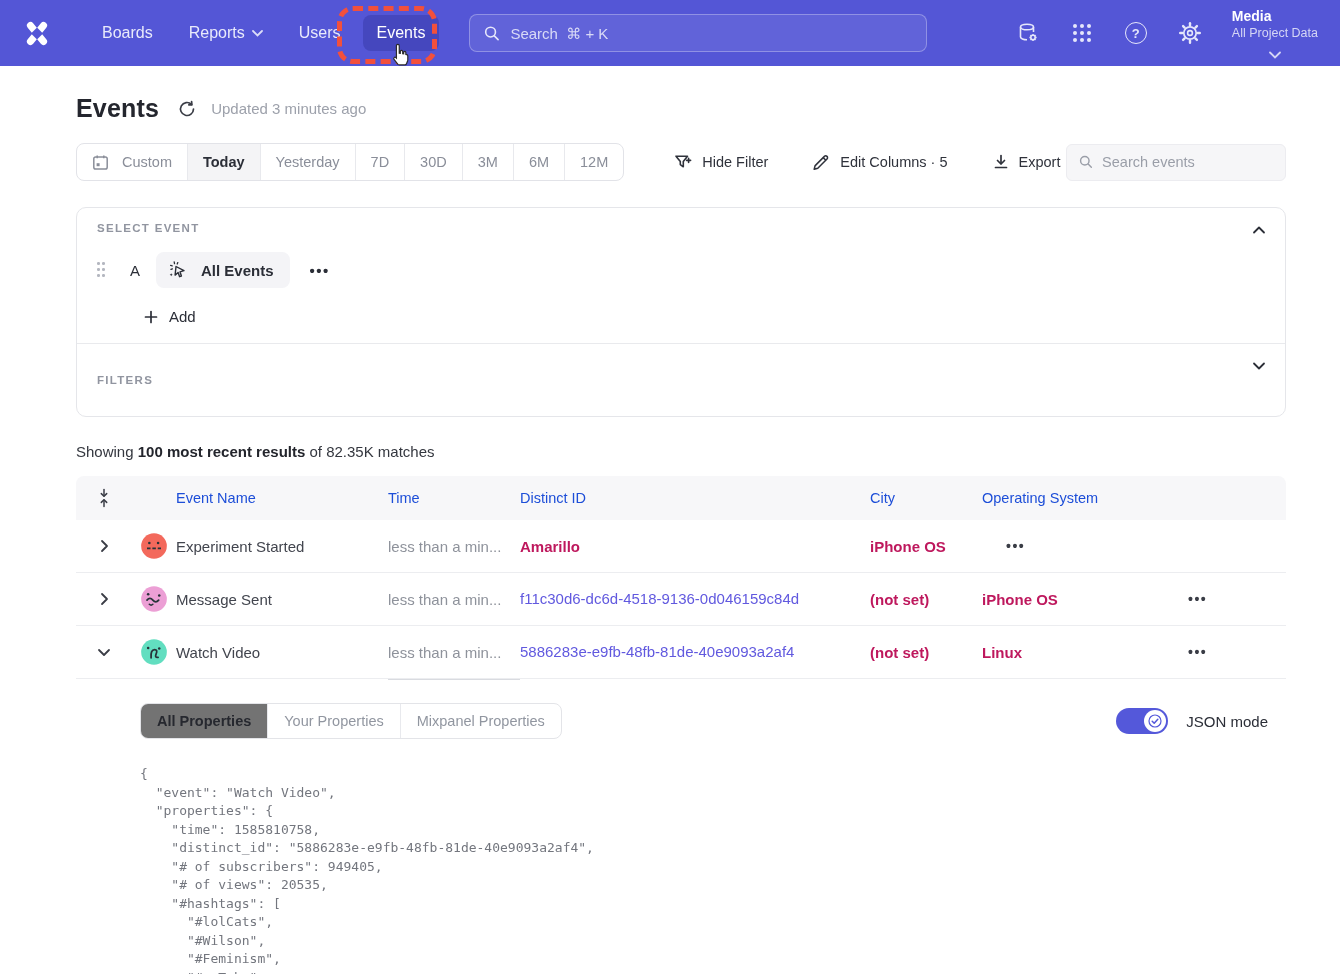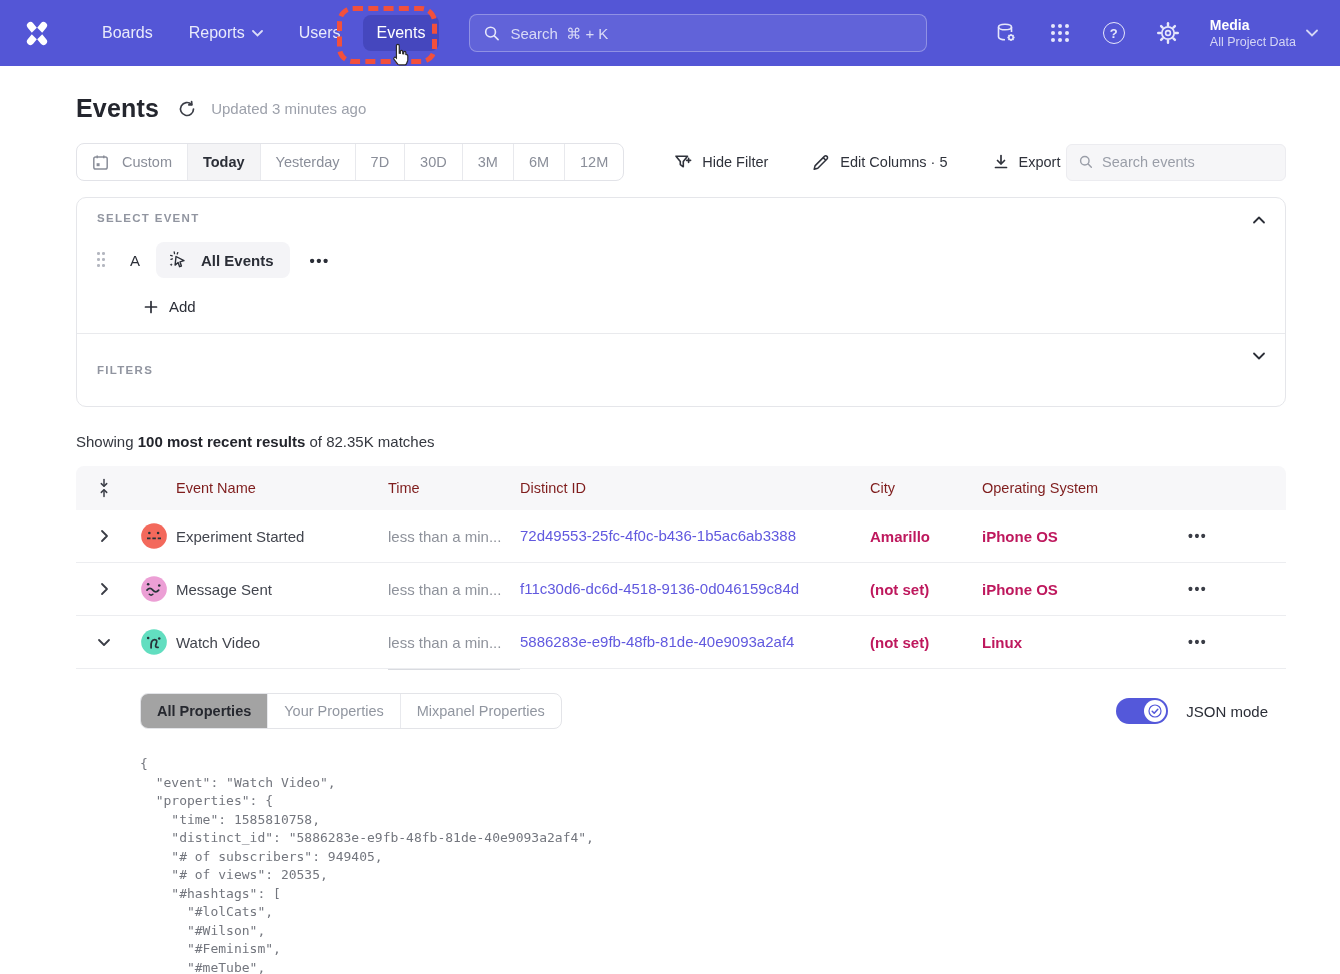--- a/index.html
+++ b/index.html
@@ -15,21 +15,21 @@
   .nav-search { margin-left:30px; width:458px; height:38px; border-radius:8px;
     background:rgba(255,255,255,0.08); border:1px solid rgba(255,255,255,0.30);
     display:flex; align-items:center; padding:0 14px; gap:10px; }
   .nav-search input { background:transparent; border:none; outline:none; color:#fff; font-size:15px; width:100%;
     font-family:"Liberation Sans", sans-serif; }
   .nav-search input::placeholder { color:#D9DAF6; }
   .nav-right { margin-left:auto; display:flex; align-items:center; gap:30px; }
   .nav-icon { width:24px; height:24px; display:flex; align-items:center; justify-content:center; cursor:pointer; }
   .help-circle { width:22px; height:22px; border:1.6px solid #E6E7FB; border-radius:50%; color:#E6E7FB;
     font-size:13px; font-weight:700; display:flex; align-items:center; justify-content:center; }
-  .project { display:flex; align-items:center; gap:10px; cursor:pointer; }
+  .project { display:flex; align-items:center; gap:10px; cursor:pointer;flex-direction:column; }
   .project-name { color:#fff; font-size:14px; font-weight:700; line-height:18px; }
   .project-scope { color:#D5D6F5; font-size:12.5px; line-height:16px; }
 
   
   .annotation { position:absolute; left:337px; top:6px; width:100px; height:58px;
     border:5px dashed #F2503C; border-radius:16px; pointer-events:none; z-index:5; }
   .cursor-icon { position:absolute; left:388px; top:42px; width:24px; height:26px; z-index:6; pointer-events:none; }
 
   
   .page { padding:0 54px 0 76px; }
@@ -46,21 +46,21 @@
   .seg-item.active { background:#F4F4F6; color:#2B2E37; font-weight:700; }
   .toolbar { display:flex; align-items:center; margin-left:50px; gap:44px; }
   .tool-btn { display:flex; align-items:center; gap:9px; font-size:14.5px; color:#2F323B; cursor:pointer; white-space:nowrap; }
   .events-search { margin-left:auto; width:220px; height:37px; border-radius:6px; background:#F6F6F8;
     border:1px solid #ECECF0; display:flex; align-items:center; padding:0 12px; gap:9px; }
   .events-search input { background:transparent; border:none; outline:none; font-size:14.5px; color:#3a3d45; width:100%;
     font-family:"Liberation Sans", sans-serif; }
   .events-search input::placeholder { color:#9A9EA8; }
 
   
-  .card { margin-top:16px; border:1px solid #E5E6EA; border-radius:10px; }
+  .card { margin-top:26px; border:1px solid #E5E6EA; border-radius:10px; }
   .card-section { padding:14px 20px 18px 20px; position:relative; }
   .section-label { font-size:11.5px; font-weight:700; letter-spacing:1.3px; color:#9195A0; }
   .collapse-btn { position:absolute; right:16px; top:12px; width:20px; height:20px; cursor:pointer; }
   .event-row { display:flex; align-items:center; margin-top:18px; gap:14px; }
   .drag-handle { width:14px; height:16px; display:flex; flex-wrap:wrap; gap:2.5px; width:9px; cursor:grab; }
   .drag-handle i { width:2.5px; height:2.5px; background:#B4B7C0; border-radius:50%; }
   .row-letter { font-size:15px; color:#2B2E37; margin-left:8px; width:14px; text-align:center; }
   .event-chip { display:flex; align-items:center; gap:13px; background:#F4F4F7; border-radius:8px; height:36px;
     padding:0 16px 0 12px; font-size:15px; font-weight:700; color:#2B2E37; cursor:pointer; }
   .ellipsis { color:#2B2E37; font-size:15px; font-weight:700; letter-spacing:1.5px; cursor:pointer; padding:4px 6px; }
@@ -68,40 +68,40 @@
   .filters-section { border-top:1px solid #E9EAED; padding:30px 20px; position:relative; }
 
   
   .results-line { margin-top:26px; font-size:15px; color:#34373F; }
   .results-line b { color:#23252C; }
 
   
   .table { margin-top:16px; }
   .tr { display:grid; grid-template-columns:56px 44px 212px 132px 350px 112px 182px 1fr; align-items:center; }
   .thead { background:#F7F7F9; border-radius:8px 8px 0 0; height:44px; }
-  .th { font-size:14.5px; color:#7f1d1d; }
+  .th { font-size:14.5px; color:#1d4ed8; }
   .row { height:53px; border-bottom:1px solid #ECEDF0; }
   .cell-center { display:flex; justify-content:center; align-items:center; }
   .chev-btn { width:26px; height:26px; display:flex; align-items:center; justify-content:center; cursor:pointer; }
   .avatar { width:28px; height:28px; }
   .td-name { font-size:15px; color:#42454E; }
   .td-time { font-size:15px; color:#8E929B; }
   .td-link { font-size:15px; color:#6159DF; cursor:pointer; text-decoration:none; }
   .td-gray { font-size:15px; color:#be185d;font-weight:bold; }
   .row-menu { color:#3A3D46; font-size:14px; font-weight:700; letter-spacing:1.5px; cursor:pointer; padding-left:24px; }
 
   
   .detail { position:relative; padding:24px 18px 0 64px; }
   .time-shadow { position:absolute; left:312px; top:0; width:132px; height:1px; background:#D9DBE0; }
   .detail-head { display:flex; align-items:center; }
   .tabs { display:inline-flex; border:1px solid #E3E4E8; border-radius:8px; overflow:hidden; background:#fff; }
   .tab { height:34px; display:flex; align-items:center; padding:0 16px; font-size:14.5px; color:#9196A0;
     border-right:1px solid #E8E9ED; cursor:pointer; white-space:nowrap; }
   .tab:last-child { border-right:none; }
-  .tab.active { background:#a3a3a3; color:#26282F; font-weight:700; }
+  .tab.active { background:#737373; color:#26282F; font-weight:700; }
   .json-toggle-wrap { margin-left:auto; display:flex; align-items:center; gap:18px; }
   .toggle { width:52px; height:26px; border-radius:13px; background:#5458DA; position:relative; cursor:pointer; }
   .knob { position:absolute; right:2px; top:2px; width:22px; height:22px; border-radius:50%; background:#fff;
     display:flex; align-items:center; justify-content:center; }
   .json-label { font-size:15px; color:#2B2E37; }
   .json-pre { margin-top:26px; font-family:"DejaVu Sans Mono", monospace; font-size:13px; line-height:18.5px;
     color:#73767E; white-space:pre; }
 
   svg { display:block; }
 </style>
@@ -372,21 +372,20 @@
       <div class="cell-center">
         <svg class="avatar" viewBox="0 0 24 24">
           <circle cx="12" cy="12" r="11" fill="#F3695C"></circle>
           <circle cx="8" cy="9.5" r="1.1" fill="#273339"></circle>
             <circle cx="15.5" cy="9.5" r="1.1" fill="#273339"></circle>
           <line x1="6" y1="14" x2="18" y2="14" stroke="#273339" stroke-width="1.6" stroke-dasharray="3 1.6"></line>
         </svg>
       </div>
       <div class="td-name">Experiment Started</div>
       <div class="td-time">less than a min...</div>
-      <div><a class="td-link">72d49553-25fc-4f0c-b436-1b5ac6ab3388</a></div>
       <div class="td-gray">Amarillo</div>
       <div class="td-gray">iPhone OS</div>
       <div class="row-menu">•••</div>
     </div>
 
     <div class="tr row">
       <div class="cell-center">
         <span class="chev-btn">
           <svg width="9" height="14" viewBox="0 0 9 14">
               <polyline points="2,2 7,7 2,12" fill="none" stroke="#3A3D46" stroke-width="1.8" stroke-linecap="round" stroke-linejoin="round"></polyline>

